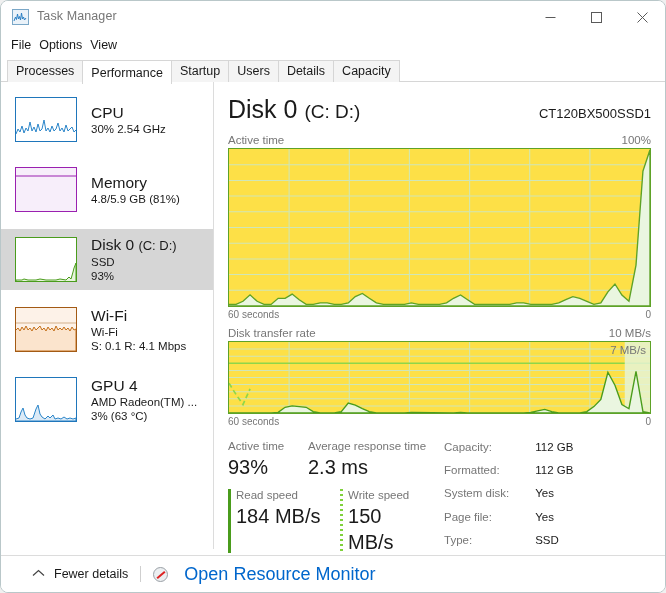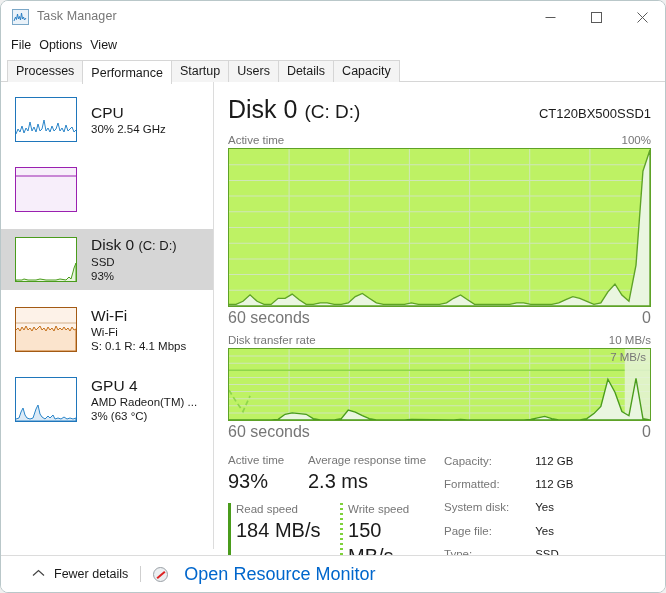--- a/index.html
+++ b/index.html
@@ -85,23 +85,23 @@
   .side-title{font-size:15.5px;color:#1a1a1a;line-height:18px;white-space:nowrap;}
   .side-title .sub{font-size:13px;color:#1a1a1a;}
   .side-line{font-size:11.5px;color:#1a1a1a;line-height:14px;white-space:nowrap;}
   
   .main{flex:1;padding:12px 14px 0 14px;box-sizing:border-box;position:relative;}
   .main-head{display:flex;align-items:baseline;justify-content:space-between;}
   .main-title{font-size:25px;color:#1a1a1a;line-height:30px;}
   .main-title .paren{font-size:19px;}
   .main-model{font-size:13px;color:#1a1a1a;margin-left:44px;}
   .g-label-row{display:flex;justify-content:space-between;font-size:11.5px;color:#767676;margin-top:7px;margin-bottom:2px;}
-  .graph{border:1px solid #5ea227;box-sizing:border-box;position:relative;background:#bef264;}
+  .graph{border:1px solid #5ea227;box-sizing:border-box;position:relative;background:#fde047;}
   .graph svg{display:block;width:100%;height:100%;}
-  .g-foot-row{display:flex;justify-content:space-between;font-size:16px;color:#767676;margin-top:2px;}
+  .g-foot-row{display:flex;justify-content:space-between;font-size:10px;color:#767676;margin-top:2px;}
   .g-mark{
     position:absolute;right:4px;top:2px;font-size:11.5px;color:#767676;z-index:3;
   }
   
   .stats{display:flex;margin-top:12px;}
   .stats-left{width:200px;}
   .stat-label{font-size:11.5px;color:#767676;line-height:15px;}
   .stat-value{font-size:20px;color:#1a1a1a;line-height:26px;}
   .row2{display:flex;margin-top:8px;}
   .kv{font-size:11.5px;color:#767676;line-height:17px;}
@@ -187,20 +187,24 @@
           <div class="side-title">CPU</div>
           <div class="side-line">30% 2.54 GHz</div>
         </div>
       </div>
 
       <div class="side-item">
         <div class="thumb" style="border-color:#9a20b0;background:#f7eefa;">
           <svg viewBox="0 0 60 43" preserveAspectRatio="none">
             <polyline fill="none" stroke="#9a20b0" stroke-width="1" points="0,8 60,8"></polyline>
           </svg>
+        </div>
+        <div class="side-text">
+          <div class="side-title">Memory</div>
+          <div class="side-line">4.8/5.9 GB (81%)</div>
         </div>
       </div>
 
       <div class="side-item selected">
         <div class="thumb" style="border-color:#4a9c1c;">
           <svg viewBox="0 0 60 43" preserveAspectRatio="none">
             <polyline fill="#e8f5dd" stroke="#4a9c1c" stroke-width="1" points="0,43 0,42 6,42 8,41 12,42 20,42 24,41 30,42 40,42 44,41 50,42 53,39 55,41 57,34 58,30 60,25 60,43"></polyline>
           </svg>
         </div>
         <div class="side-text">

